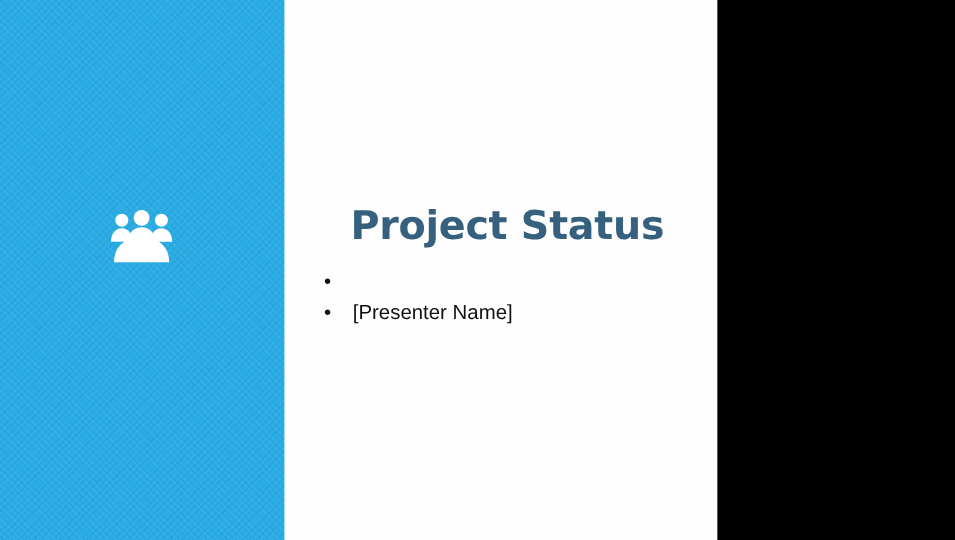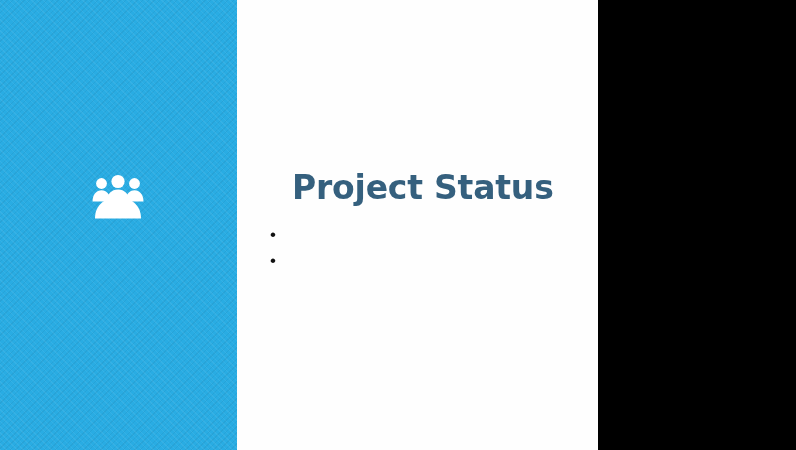--- a/index.html
+++ b/index.html
@@ -169,20 +169,21 @@
     <div id="content-area">
 
       <h1 id="slide-title">Project Status</h1>
 
       <ul id="bullet-list">
         <li>
           <span class="bullet-marker">•</span>
         </li>
         <li>
           <span class="bullet-marker">•</span>
+          <span class="bullet-text">[Presenter Name]</span>
         </li>
       </ul>
 
     </div>
   </div>
 
   <div id="letterbox-right"></div>
 
 </div>
 

